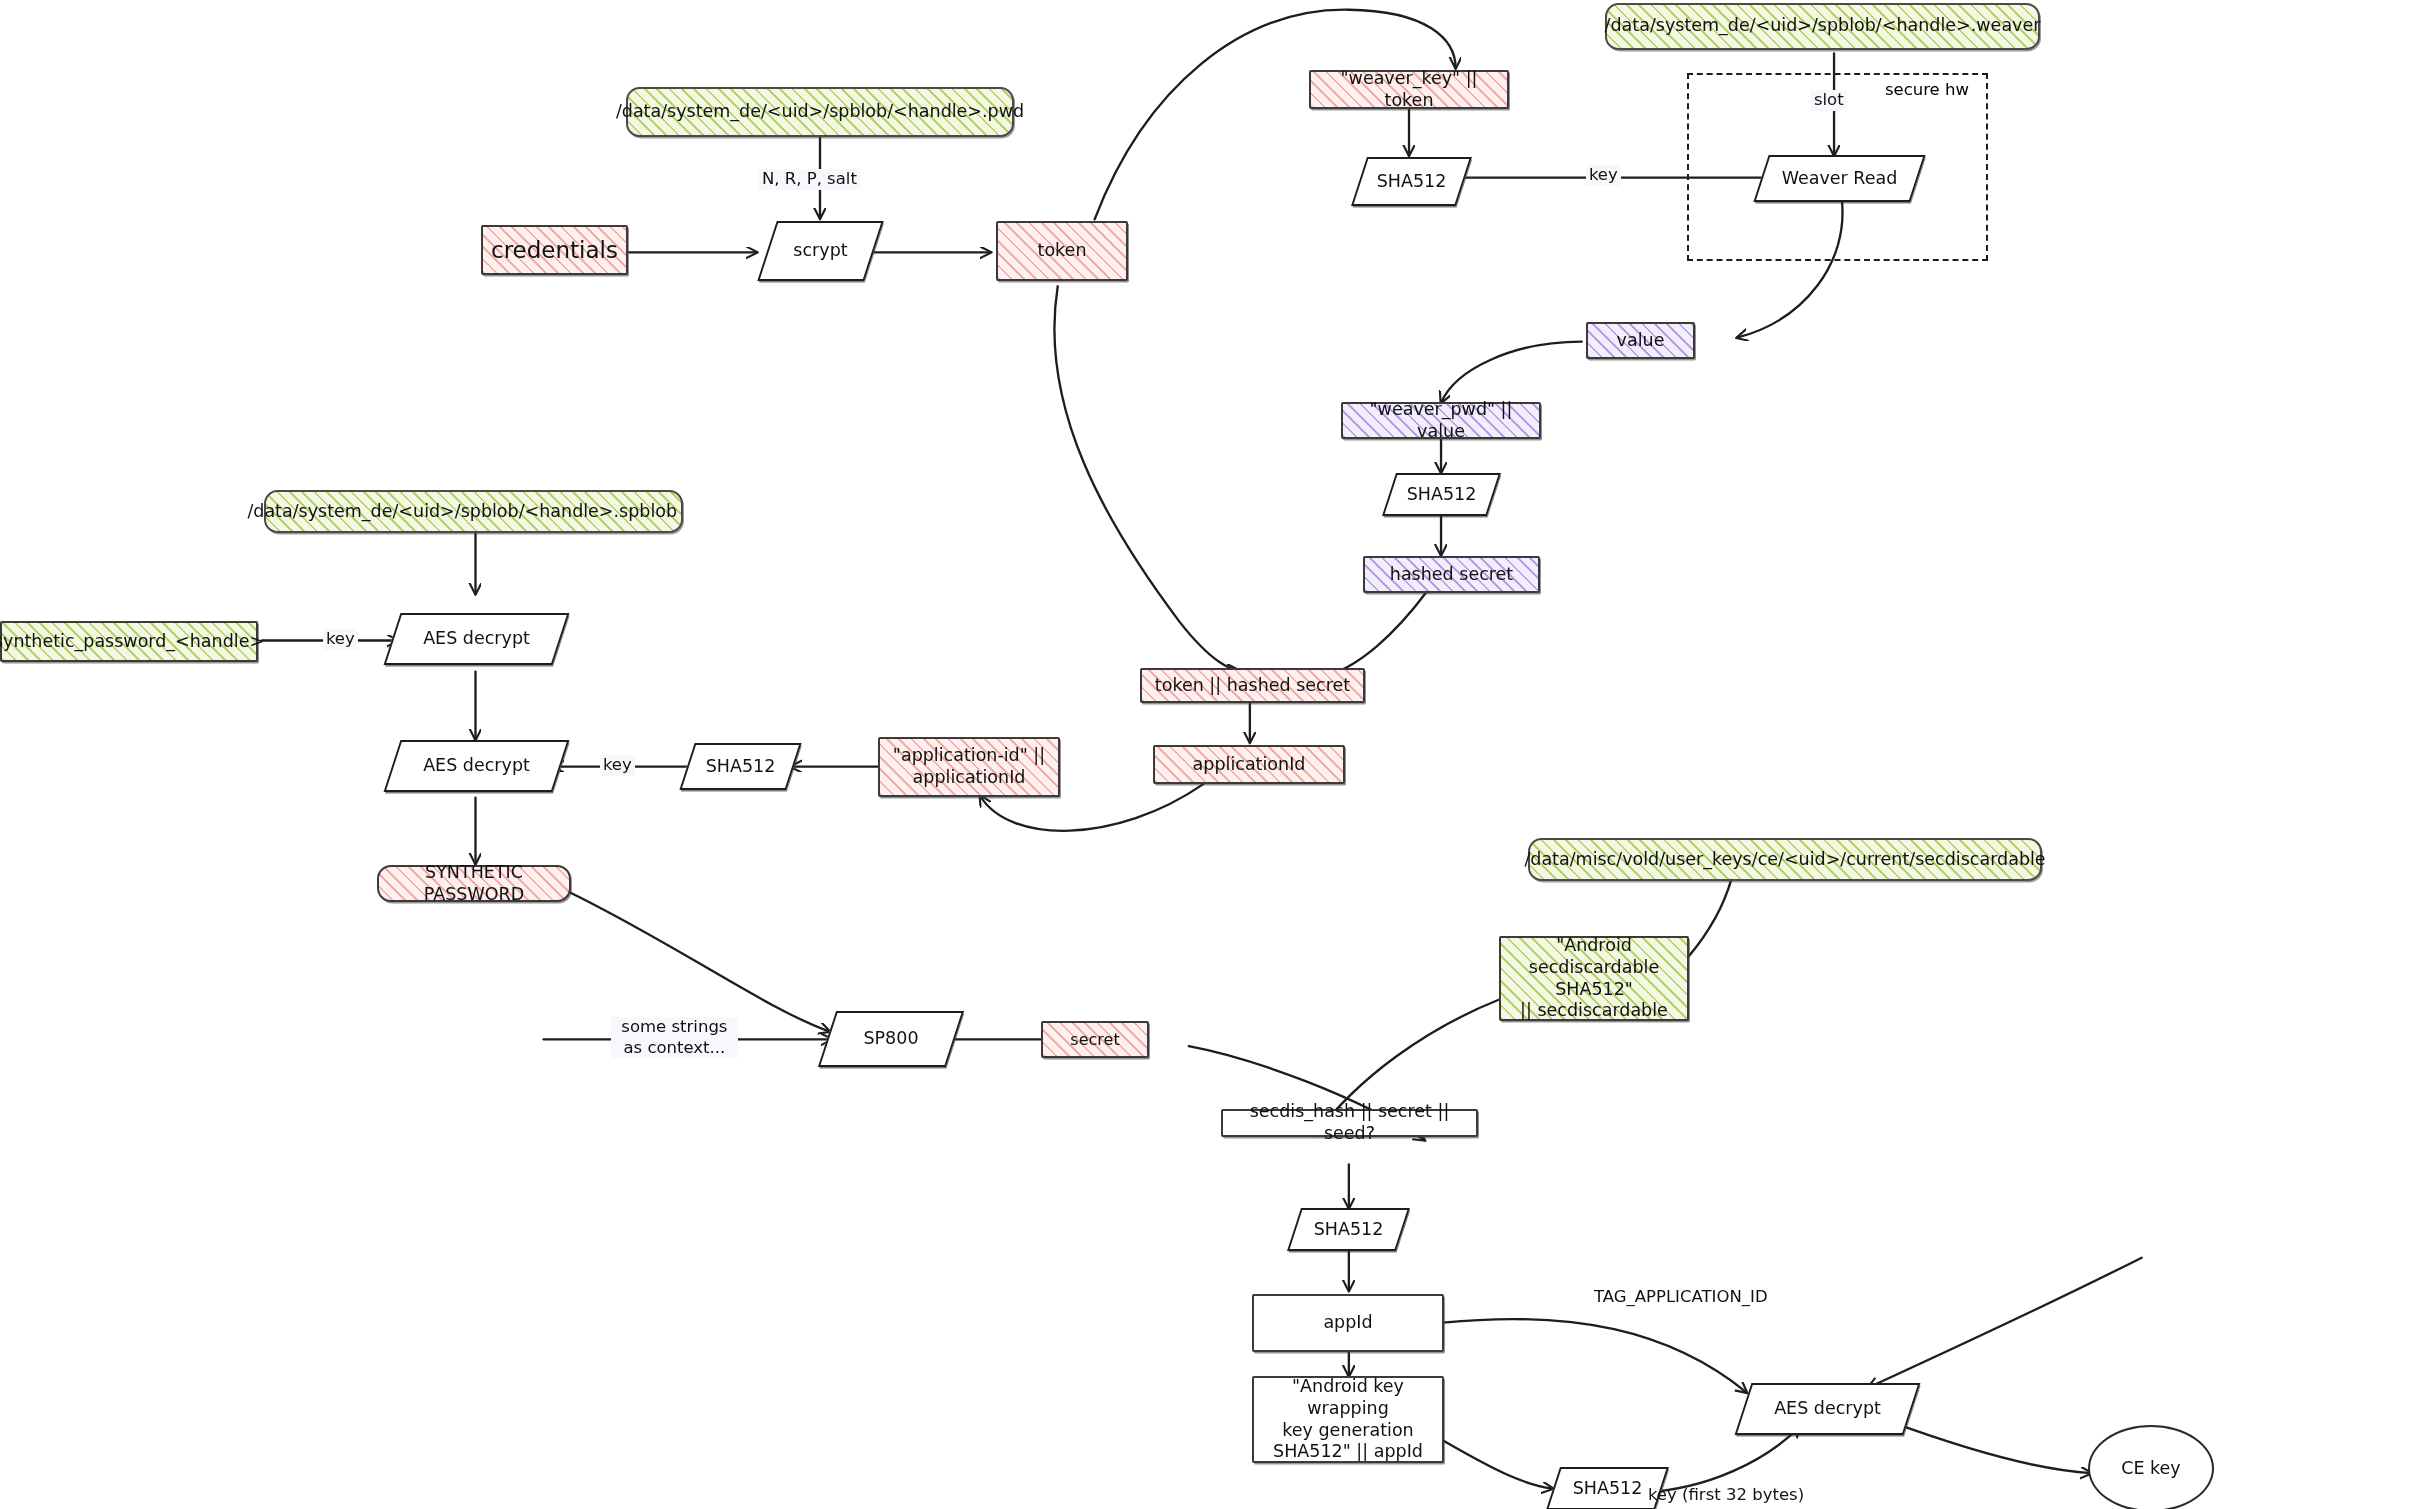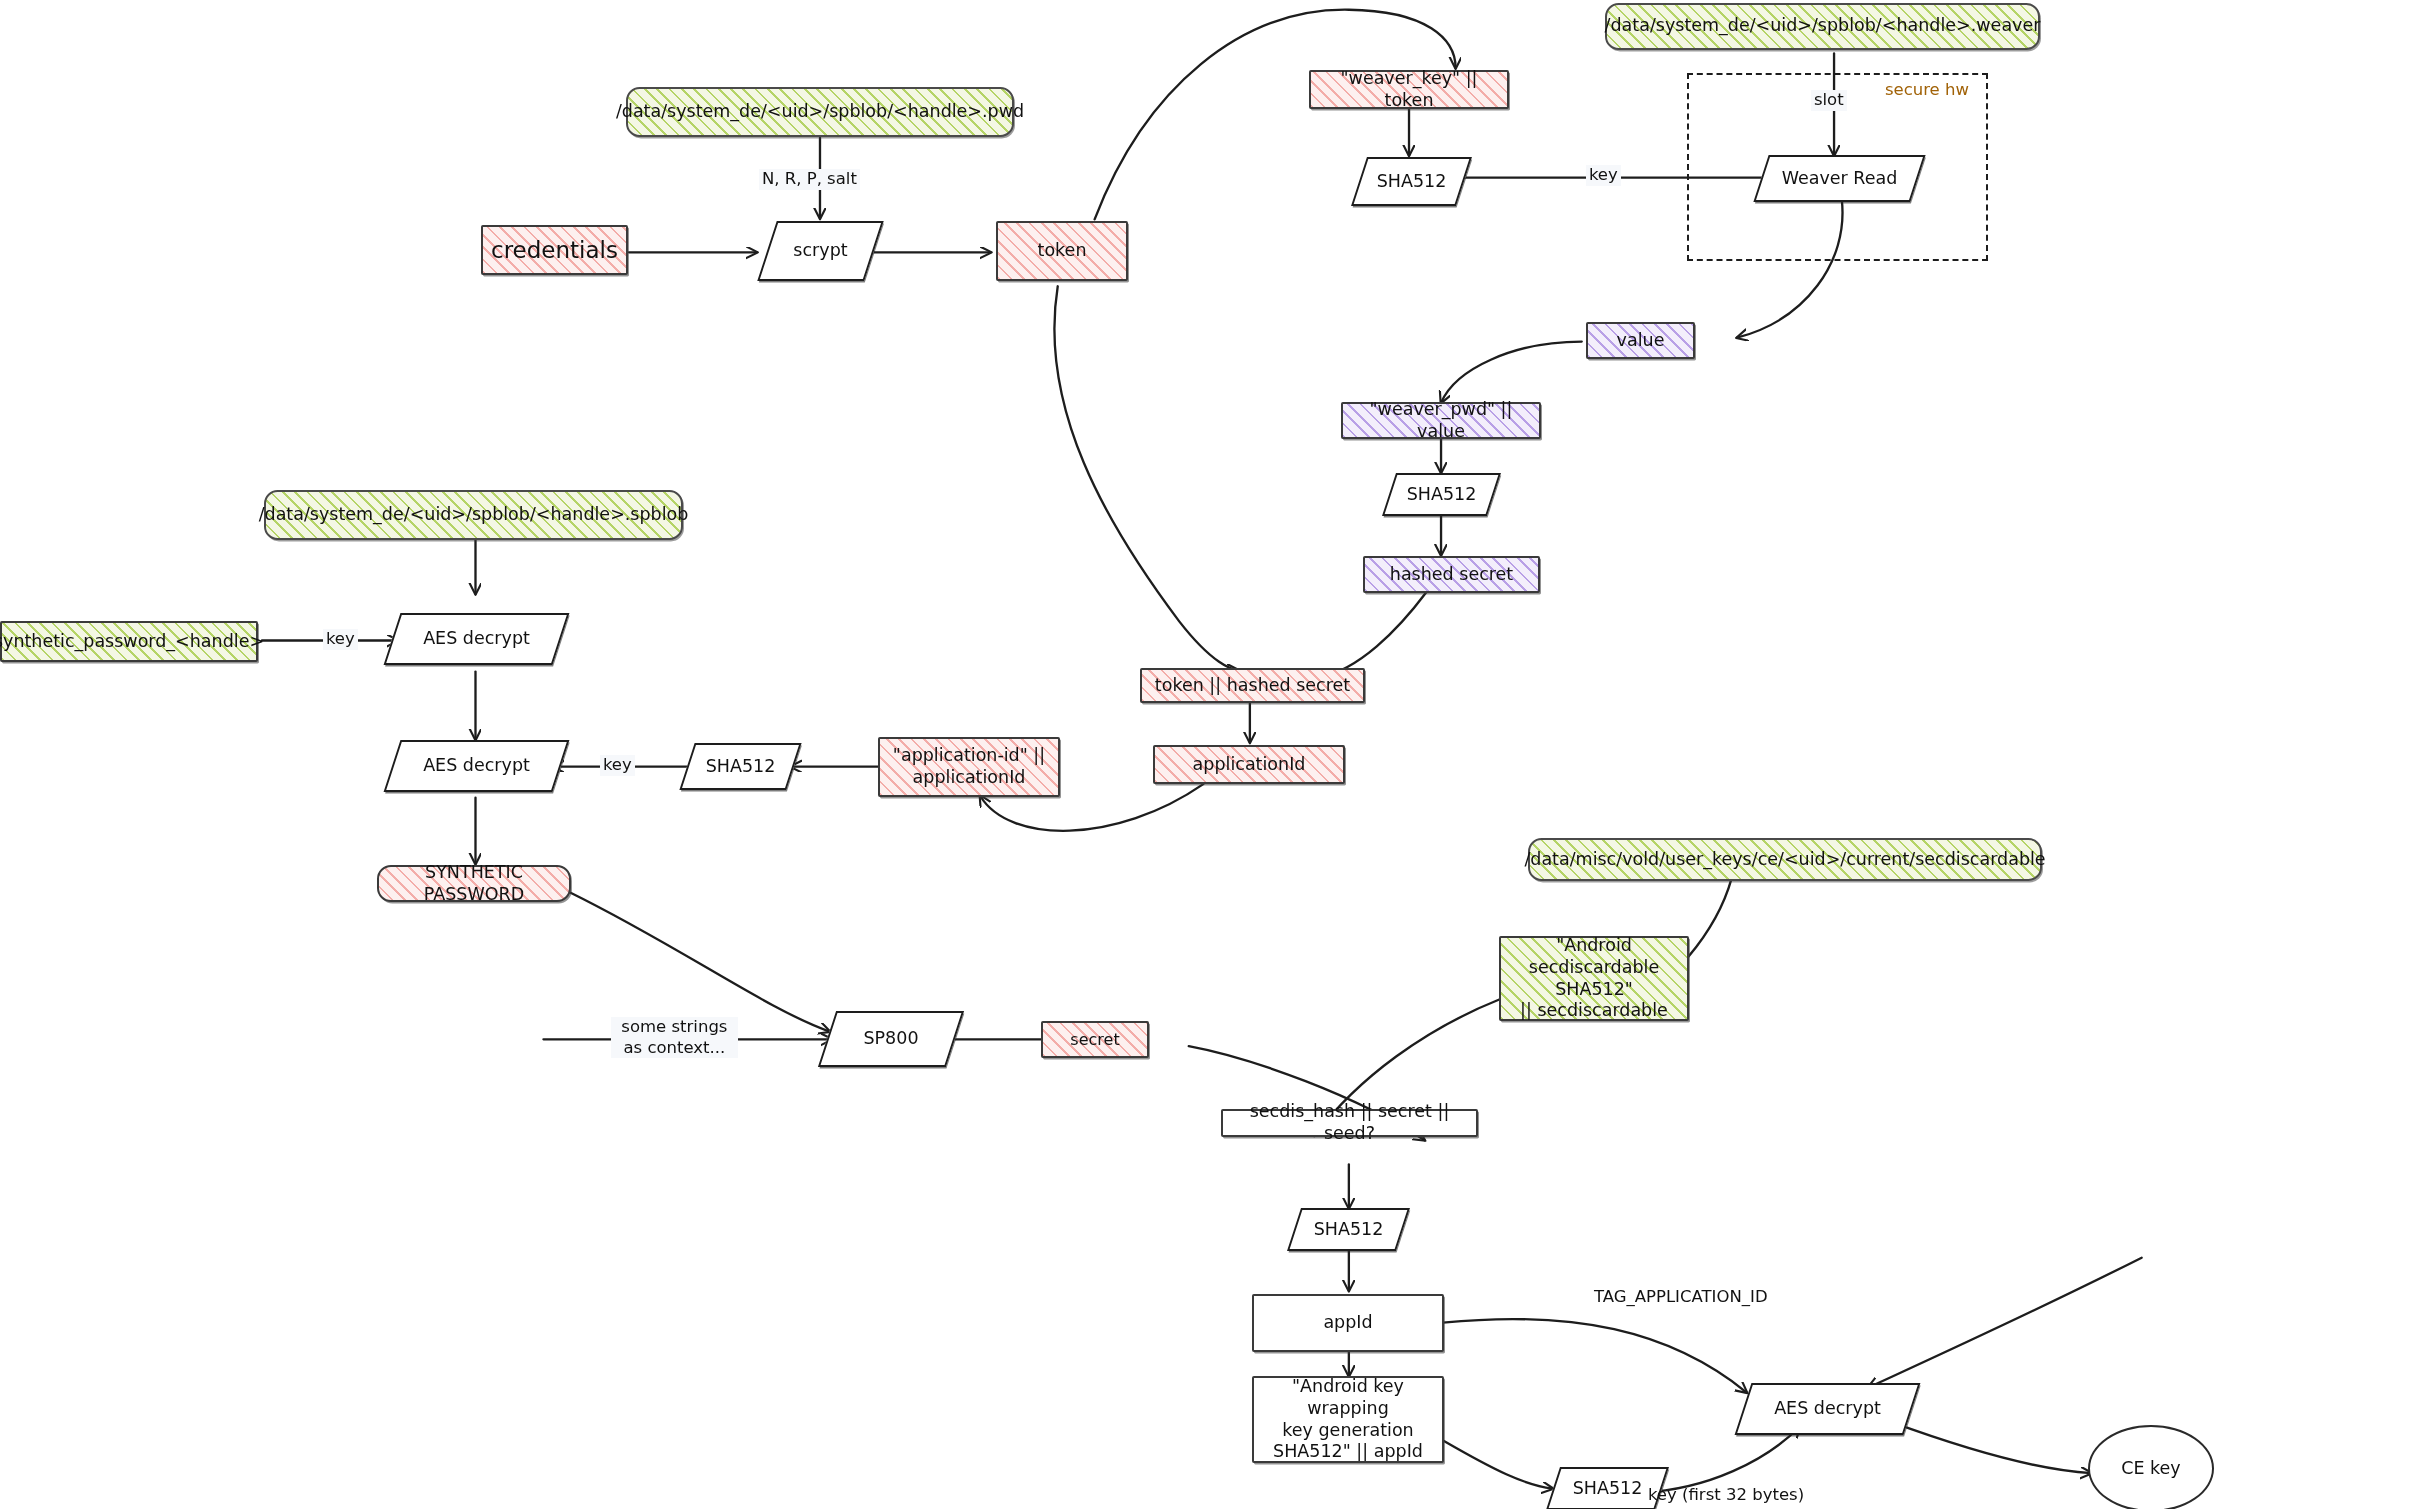--- a/index.html
+++ b/index.html
@@ -29,21 +29,21 @@
   .hatch-green{background-color:#f4f7e4;
     background-image:repeating-linear-gradient(45deg,
       rgba(160,200,60,.75) 0px, rgba(160,200,60,.75) 1.9px,
       rgba(255,255,255,0) 1.9px, rgba(255,255,255,0) 8.7px);}
   .hatch-purple{background-color:#f3eefb;
     background-image:repeating-linear-gradient(45deg,
       rgba(170,140,225,.8) 0px, rgba(170,140,225,.8) 1.9px,
       rgba(255,255,255,0) 1.9px, rgba(255,255,255,0) 8.7px);}
 
   .group-box{position:absolute;border:2.4px dashed #1d1d1d;background:transparent;}
-  .group-label{position:absolute;font-size:16.5px;color:#a16207;background:#fff;padding:0 3.9px;}
+  .group-label{position:absolute;font-size:16.5px;color:#000000;background:#fff;padding:0 3.9px;}
 
   .edge-label{position:absolute;font-size:16.5px;color:#111;background:#f6f8fb;
       padding:0 2.9px;white-space:pre;line-height:1.25;text-align:center;}
   .edge-label.plain{background:transparent;}
 </style>
 </head>
 <body>
 
 <div id="stage">
 
@@ -184,21 +184,21 @@
   </div>
 
   <div class="node rect hatch-pink" style="left:1140px;top:668px;width:225px;height:35px;font-size:17.5px;">
     <span>token || hashed secret</span>
   </div>
 
   <div class="node rect hatch-pink" style="left:1153px;top:745px;width:192px;height:39px;font-size:17.5px;">
     <span>applicationId</span>
   </div>
 
-  <div class="node rounded hatch-green" style="left:264px;top:490px;width:419px;height:50px;font-size:17.5px;">
+  <div class="node rounded hatch-green" style="left:264px;top:490px;width:419px;height:43px;font-size:17.5px;justify-content:flex-end;">
     <span>/data/system_de/&lt;uid&gt;/spblob/&lt;handle&gt;.spblob</span>
   </div>
 
   <div class="node rect hatch-green" style="left:0px;top:621px;width:258px;height:41px;font-size:17.5px;">
     <span>synthetic_password_&lt;handle&gt;</span>
   </div>
 
   <div class="node para" style="left:392px;top:613px;width:169px;height:52px;font-size:17.5px;">
     <div class="skew"></div>
     <span>AES decrypt</span>

